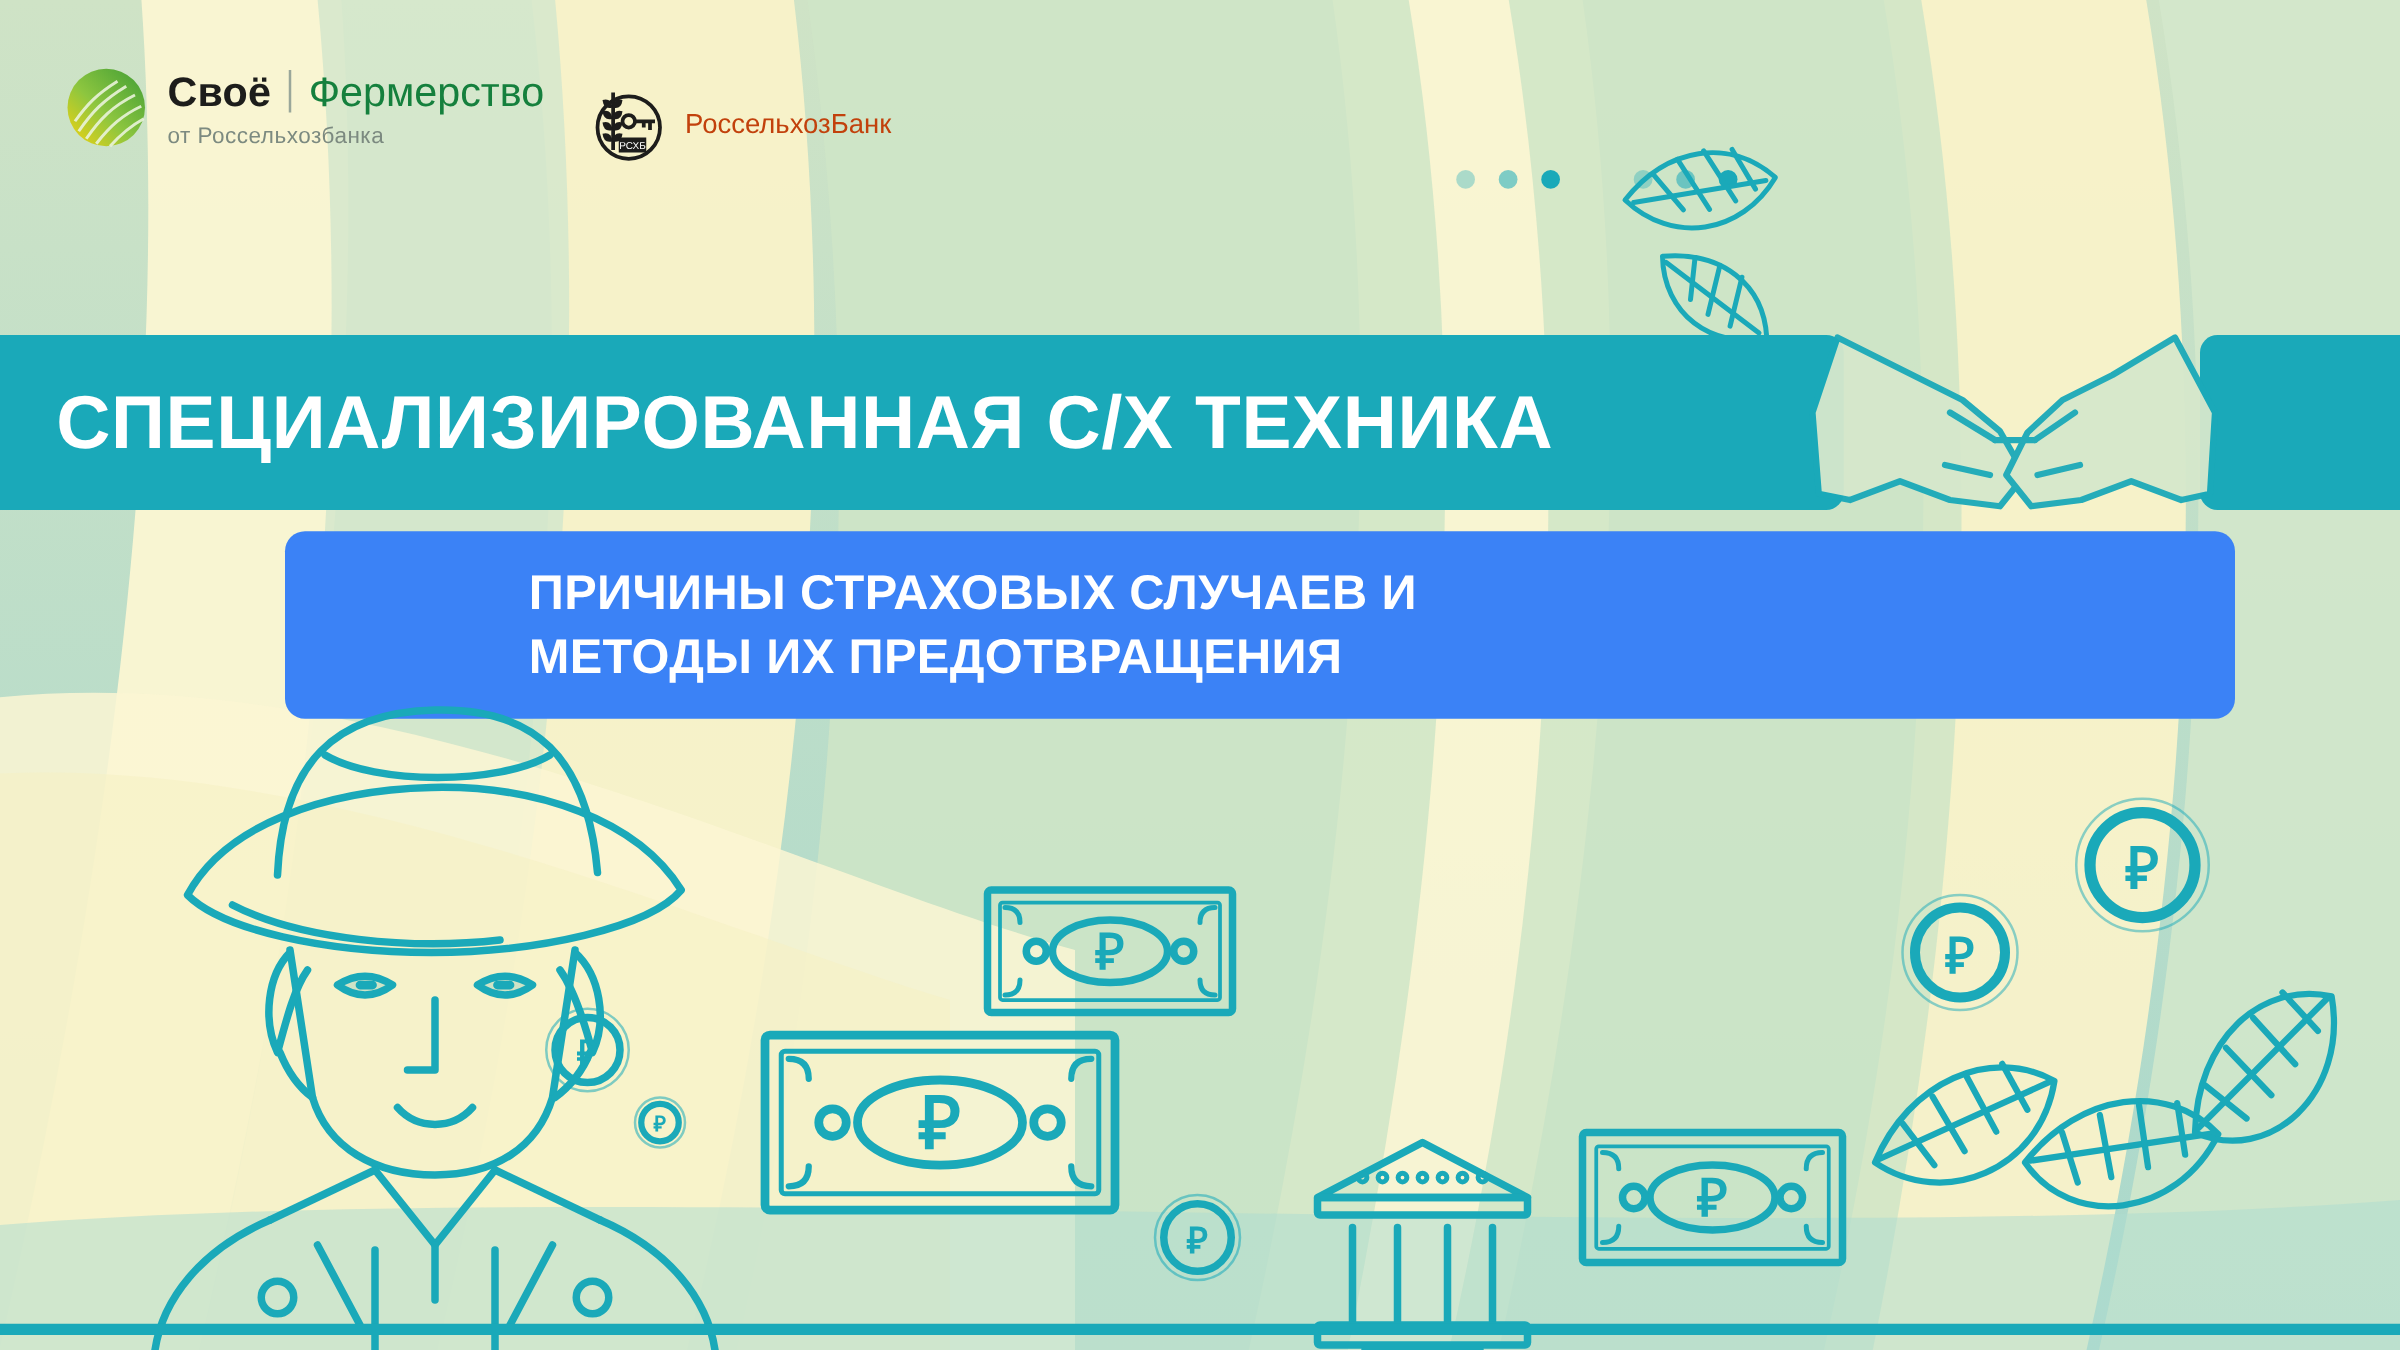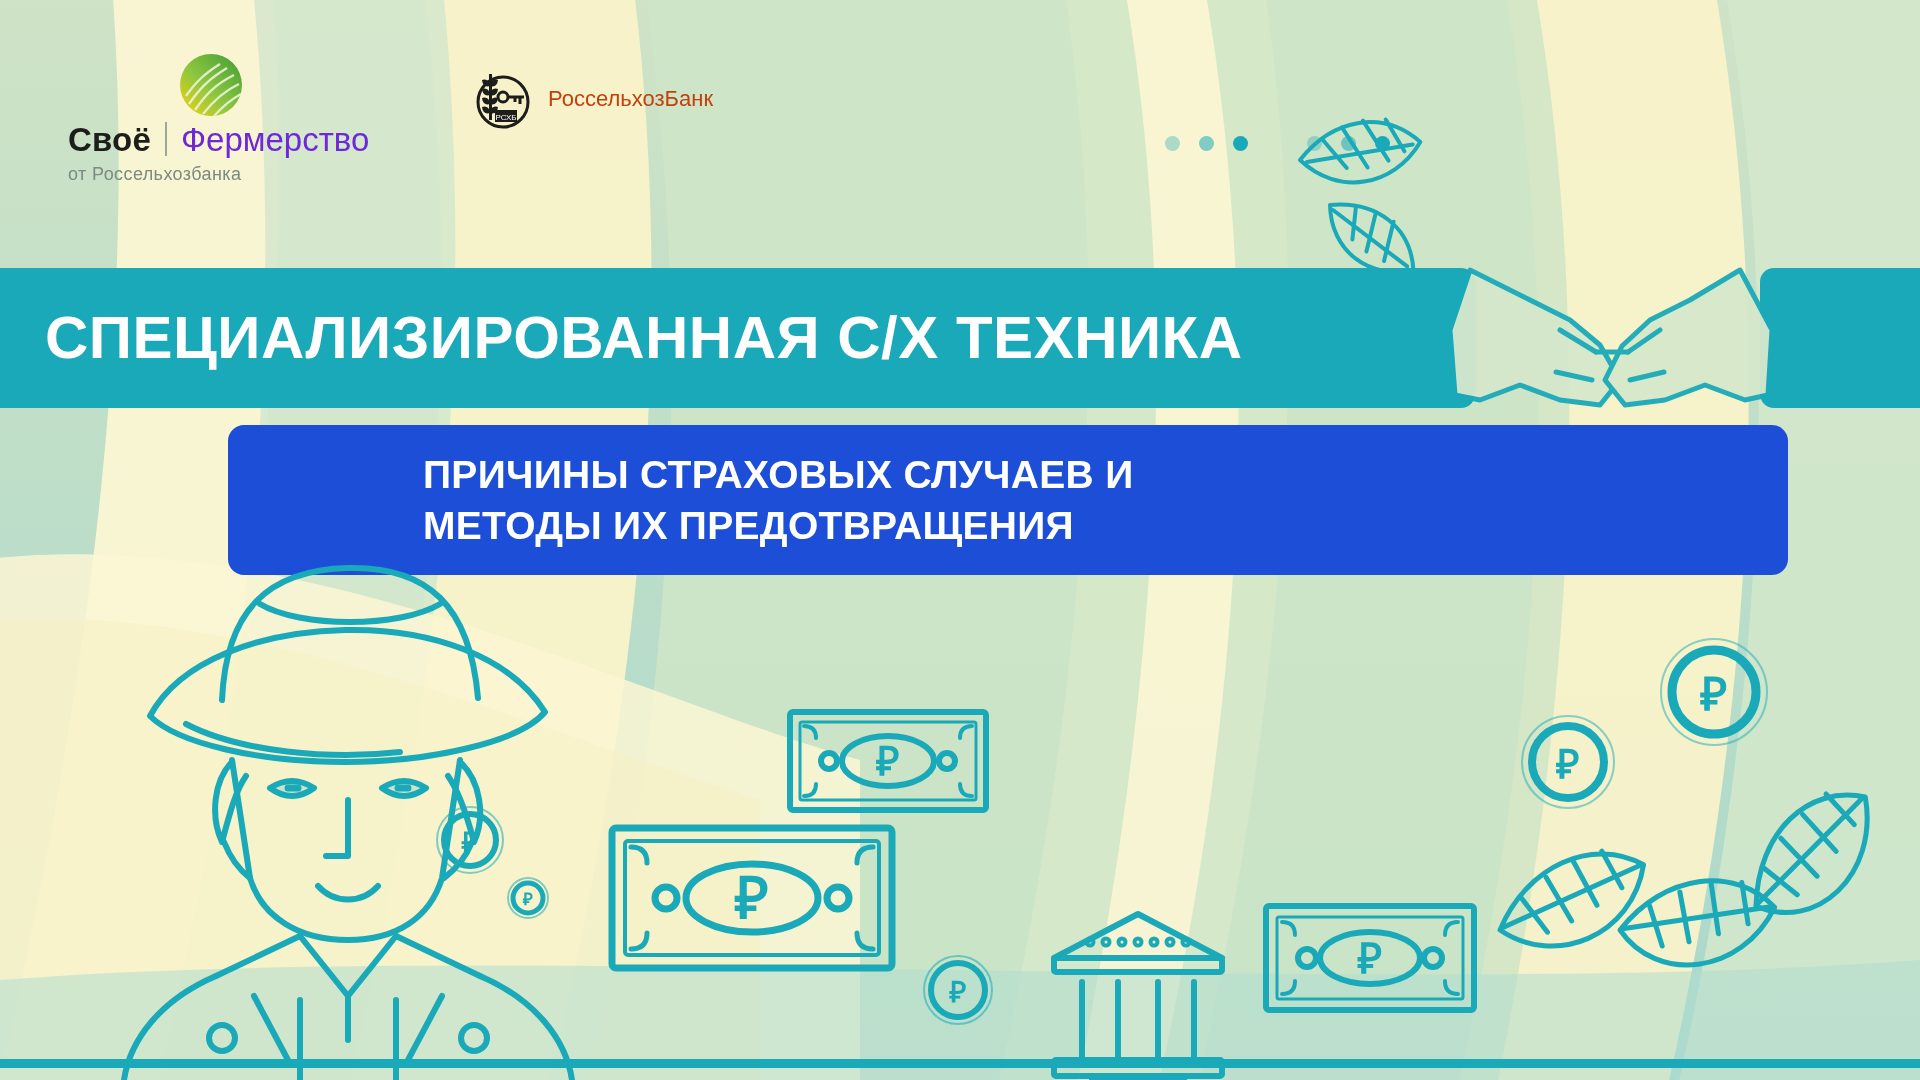--- a/index.html
+++ b/index.html
@@ -20,35 +20,35 @@
   .bg-layer { position:absolute; inset:0; }
 
   
   .header {
     position:absolute; left:0; top:0;
     width:1920px; height:190px;
     display:flex; align-items:center;
   }
   .logo-svoe {
     position:absolute; left:52px; top:52px;
-    display:flex; align-items:center;flex-direction:column;
+    display:flex; align-items:flex-end;
   }
   .svoe-mark { width:66px; height:66px; flex:0 0 auto; }
   .svoe-texts { margin-left:16px; padding-top:4px; }
   .svoe-row { display:flex; align-items:center; }
   .svoe-main {
     font-size:33px; font-weight:bold; color:#1d1d1b;
     letter-spacing:.2px; line-height:1;
   }
   .svoe-sep {
     width:2px; height:34px; background:#9aa79a;
     margin:0 14px;
   }
   .svoe-second {
-    font-size:33px; font-weight:400; color:#6d28d9; line-height:1;
+    font-size:33px; font-weight:400; color:#15803d; line-height:1;
   }
   .svoe-sub {
     margin-top:8px; font-size:18px; color:#7c8a80; letter-spacing:.4px;
   }
 
   .logo-rshb {
     position:absolute; left:470px; top:68px;
     display:flex; align-items:center;
   }
   .rshb-mark { width:62px; height:62px; flex:0 0 auto; }
@@ -83,21 +83,21 @@
   .title-bar-stub {
     position:absolute; left:1760px; top:268px;
     width:200px; height:140px;
     background:#1aa9b9;
     border-radius:14px 0 0 14px;
   }
 
   .subtitle-bar {
     position:absolute; left:228px; top:425px;
     width:1560px; height:150px;
-    background:#1d4ed8;
+    background:#3b82f6;
     border-radius:16px;
     display:flex; flex-direction:column;
     align-items:flex-start; justify-content:center;
     padding-left:195px;
   }
   .subtitle-bar h2 {
     color:#ffffff;
     font-size:39px;
     font-weight:bold;
     line-height:1.32;

